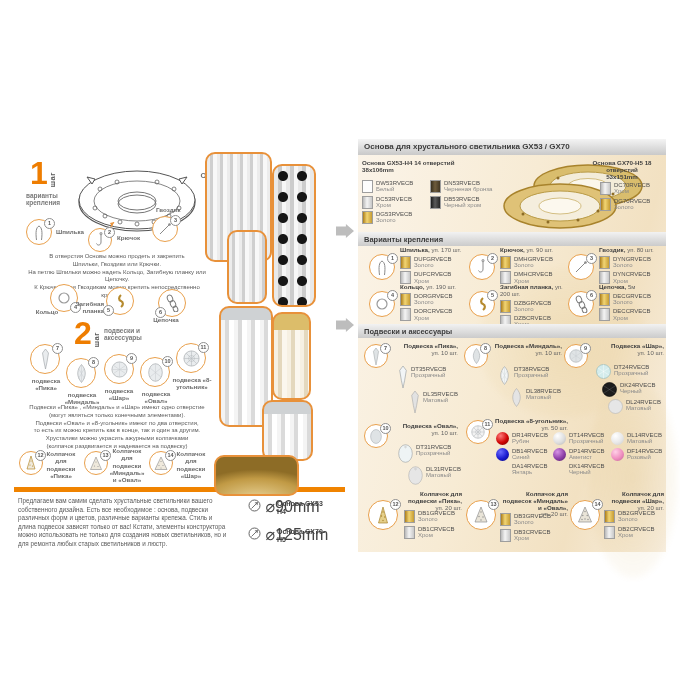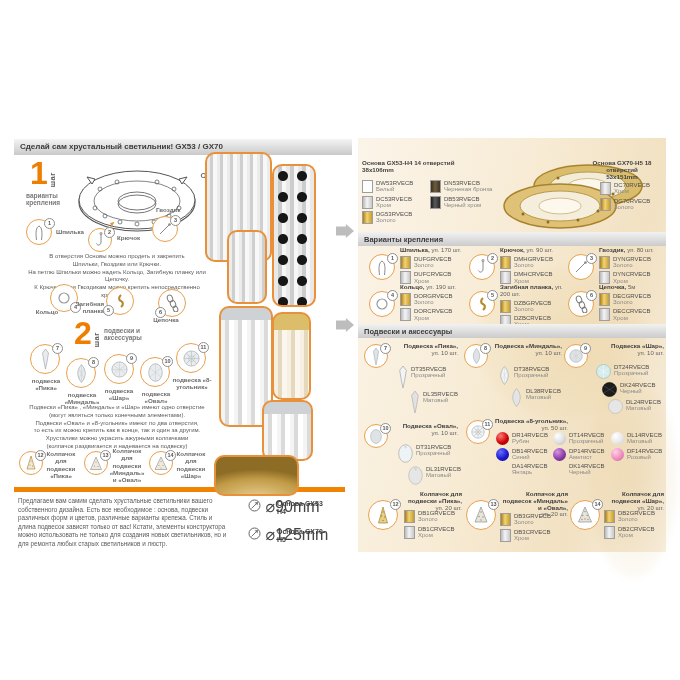--- a/index.html
+++ b/index.html
@@ -63,21 +63,20 @@
   .sq{width:24px;height:24px;border:1.5px solid #666;border-radius:6px;background:#fff;
       display:flex;flex-direction:column;align-items:center;justify-content:center;}
   .dia{font-size:4.5px;color:#666;line-height:1;}
   .pre{white-space:pre-line;}
 </style>
 </head>
 <body>
 
 <div class="page">
 
-  <div class="abs bar" style="left:14px;top:138px;width:338px;height:17px;">Сделай сам хрустальный светильник! GX53 / GX70</div>
 
   <div class="abs" style="left:30px;top:160px;display:flex;">
     <span class="stepnum">1</span>
     <span class="stepword">шаг</span>
   </div>
   <div class="abs steplbl pre" style="left:26px;top:192px;width:46px;">варианты
 крепления</div>
 
   <svg class="abs" style="left:70px;top:156px;" width="134" height="88" viewBox="0 0 134 88">
     <ellipse cx="67" cy="46" rx="58" ry="29" fill="#fff" stroke="#555" stroke-width="1.2"></ellipse>
@@ -306,20 +305,21 @@
   <div class="photo tex-ch" style="left:262px;top:400px;width:47px;height:57px;"></div>
   <div class="photo tex-dm" style="left:214px;top:455px;width:81px;height:37px;"></div>
 
   <div class="arrow" style="left:336px;top:224px;width:18px;height:14px;"></div>
   <div class="arrow" style="left:336px;top:318px;width:18px;height:14px;"></div>
 
   <div class="abs rpanel" style="left:358px;top:138px;width:308px;height:414px;">
     <div class="blob" style="left:120px;top:130px;width:170px;height:150px;background:radial-gradient(#d8b45f,rgba(216,180,95,0));"></div>
     <div class="blob" style="left:230px;top:240px;width:90px;height:200px;background:radial-gradient(#cfa64a,rgba(207,166,74,0));"></div>
   </div>
+  <div class="abs bar" style="left:358px;top:138px;width:308px;height:17px;">Основа для хрустального светильника GX53 / GX70</div>
 
   <div class="abs" style="left:362px;top:160px;width:116px;">
     <div class="iname">Основа GX53-H4 14 отверстий</div>
     <div class="iname">38x106mm</div>
   </div>
   <div class="abs" style="left:362px;top:180px;width:64px;">
     <div class="swrow">
         <span class="sw white"></span>
       <div>
           <div class="code">DW53RVECB</div>

